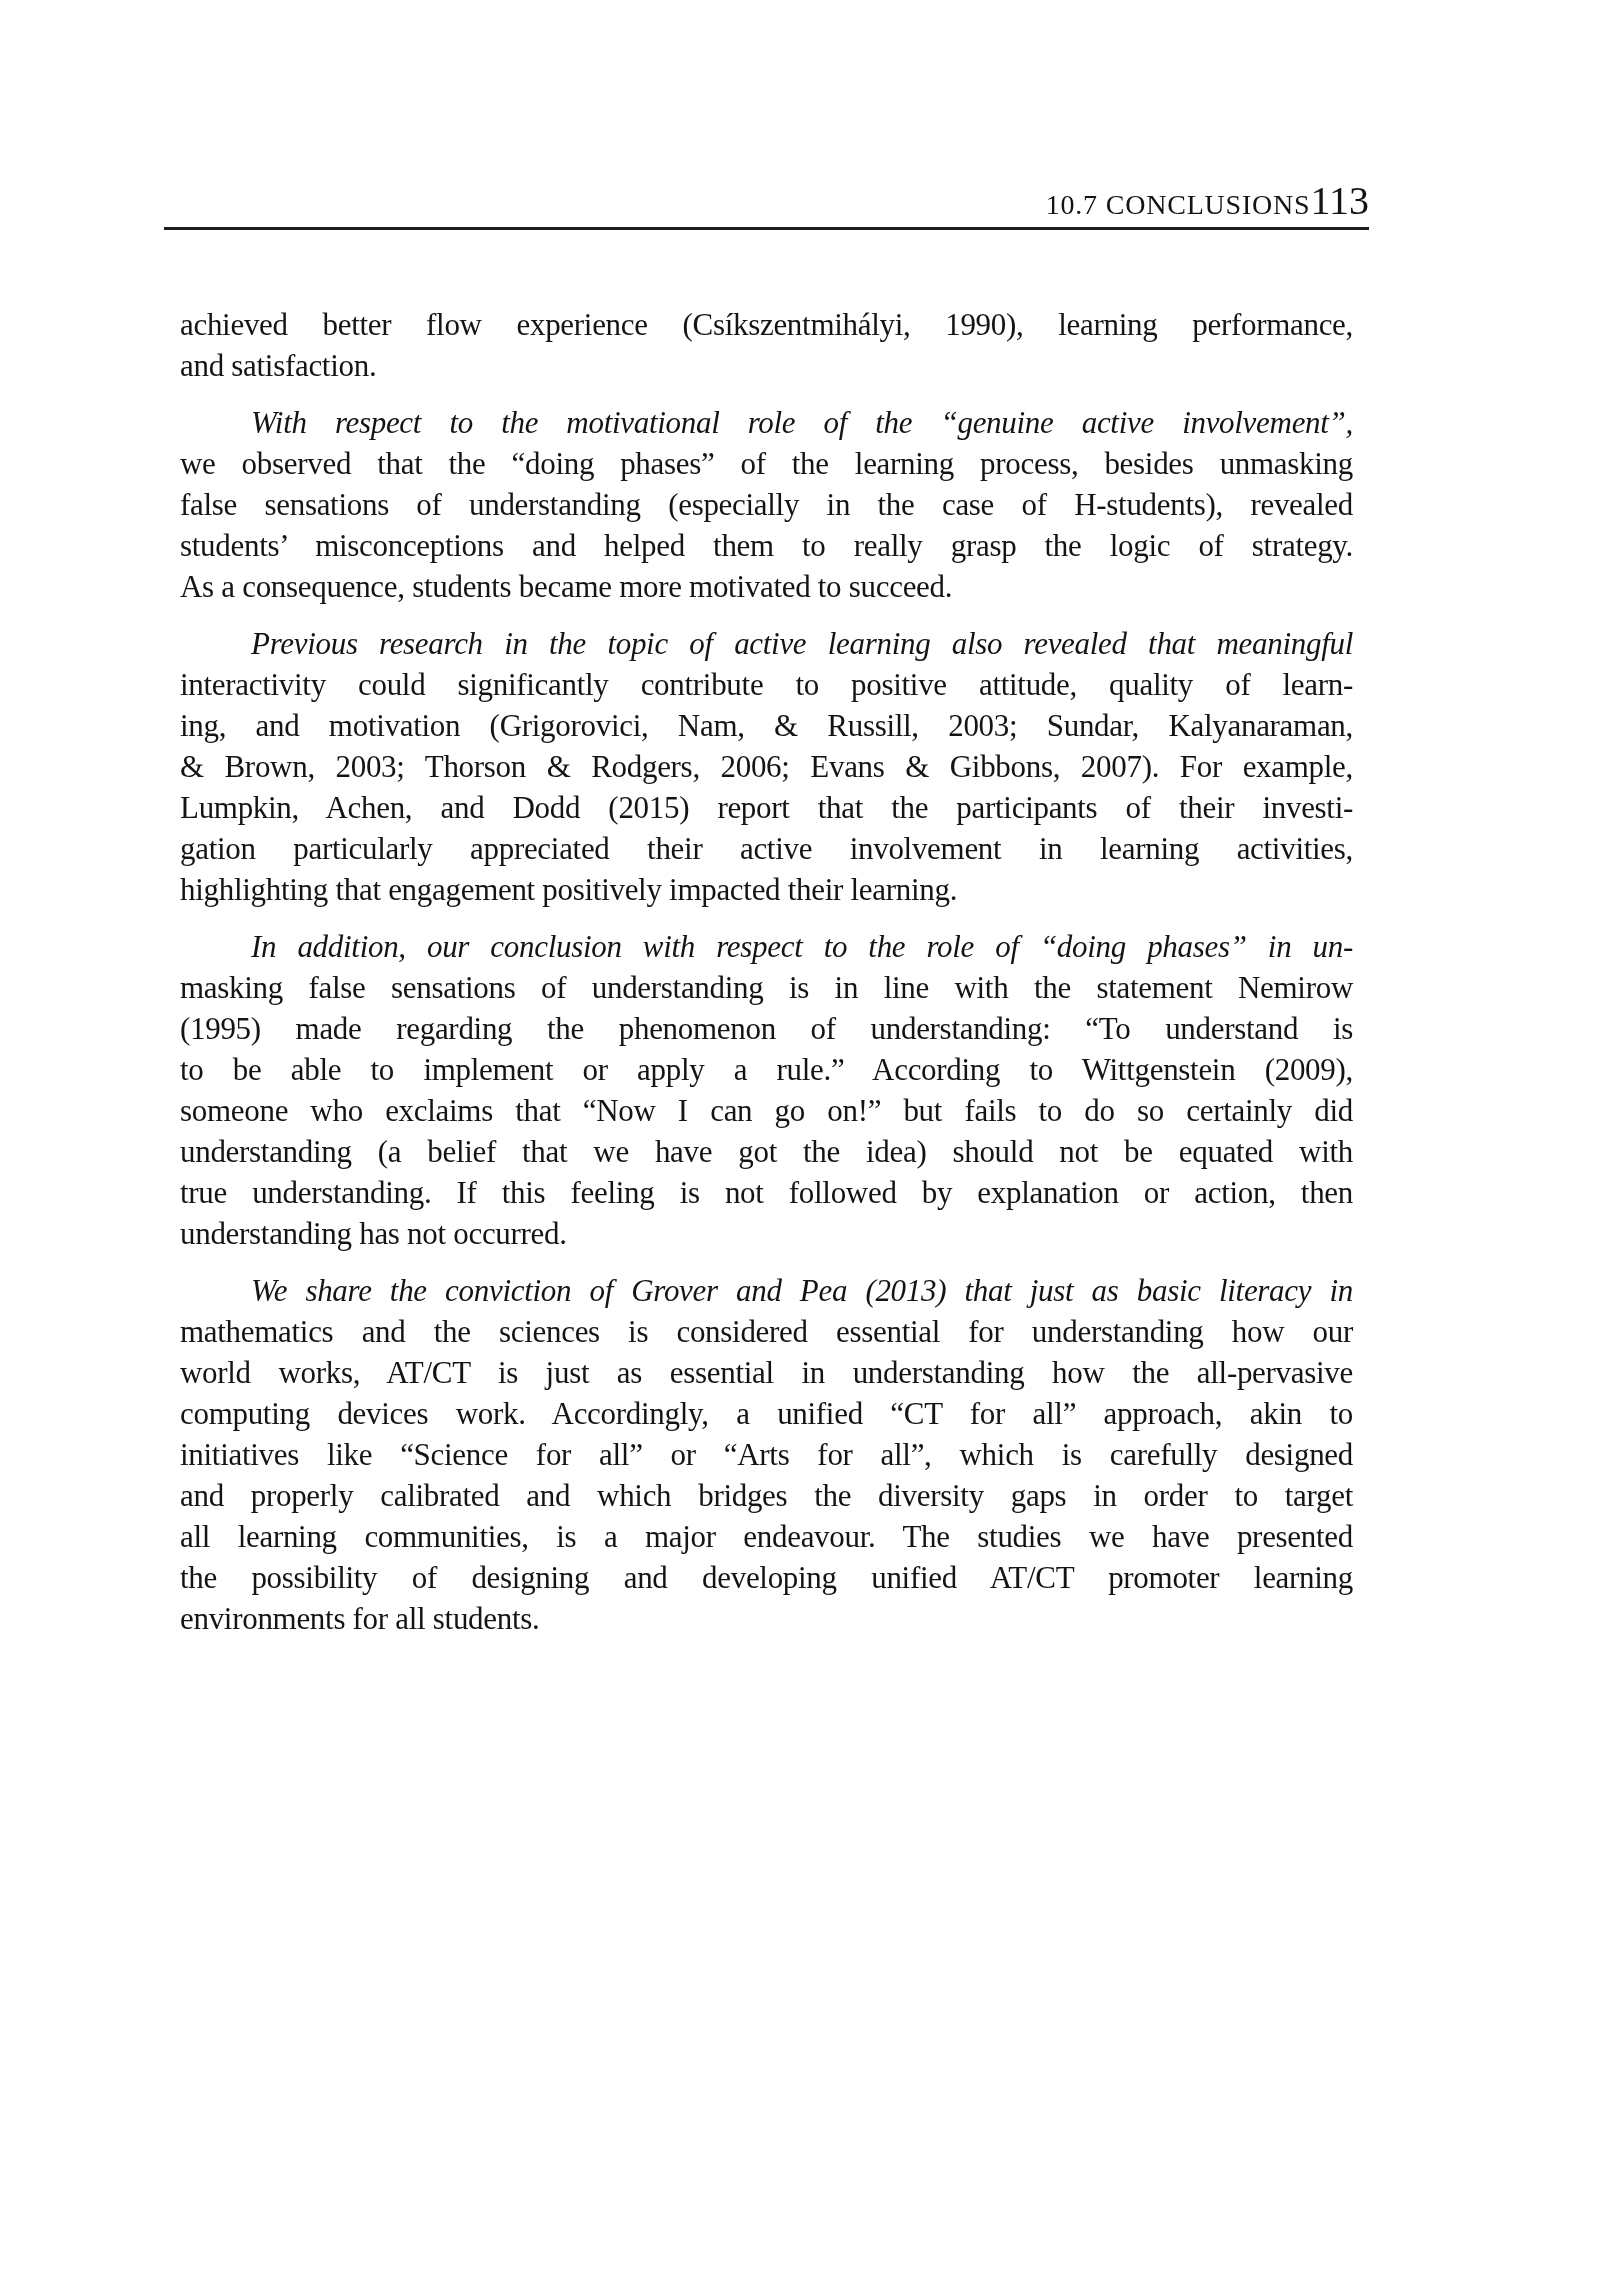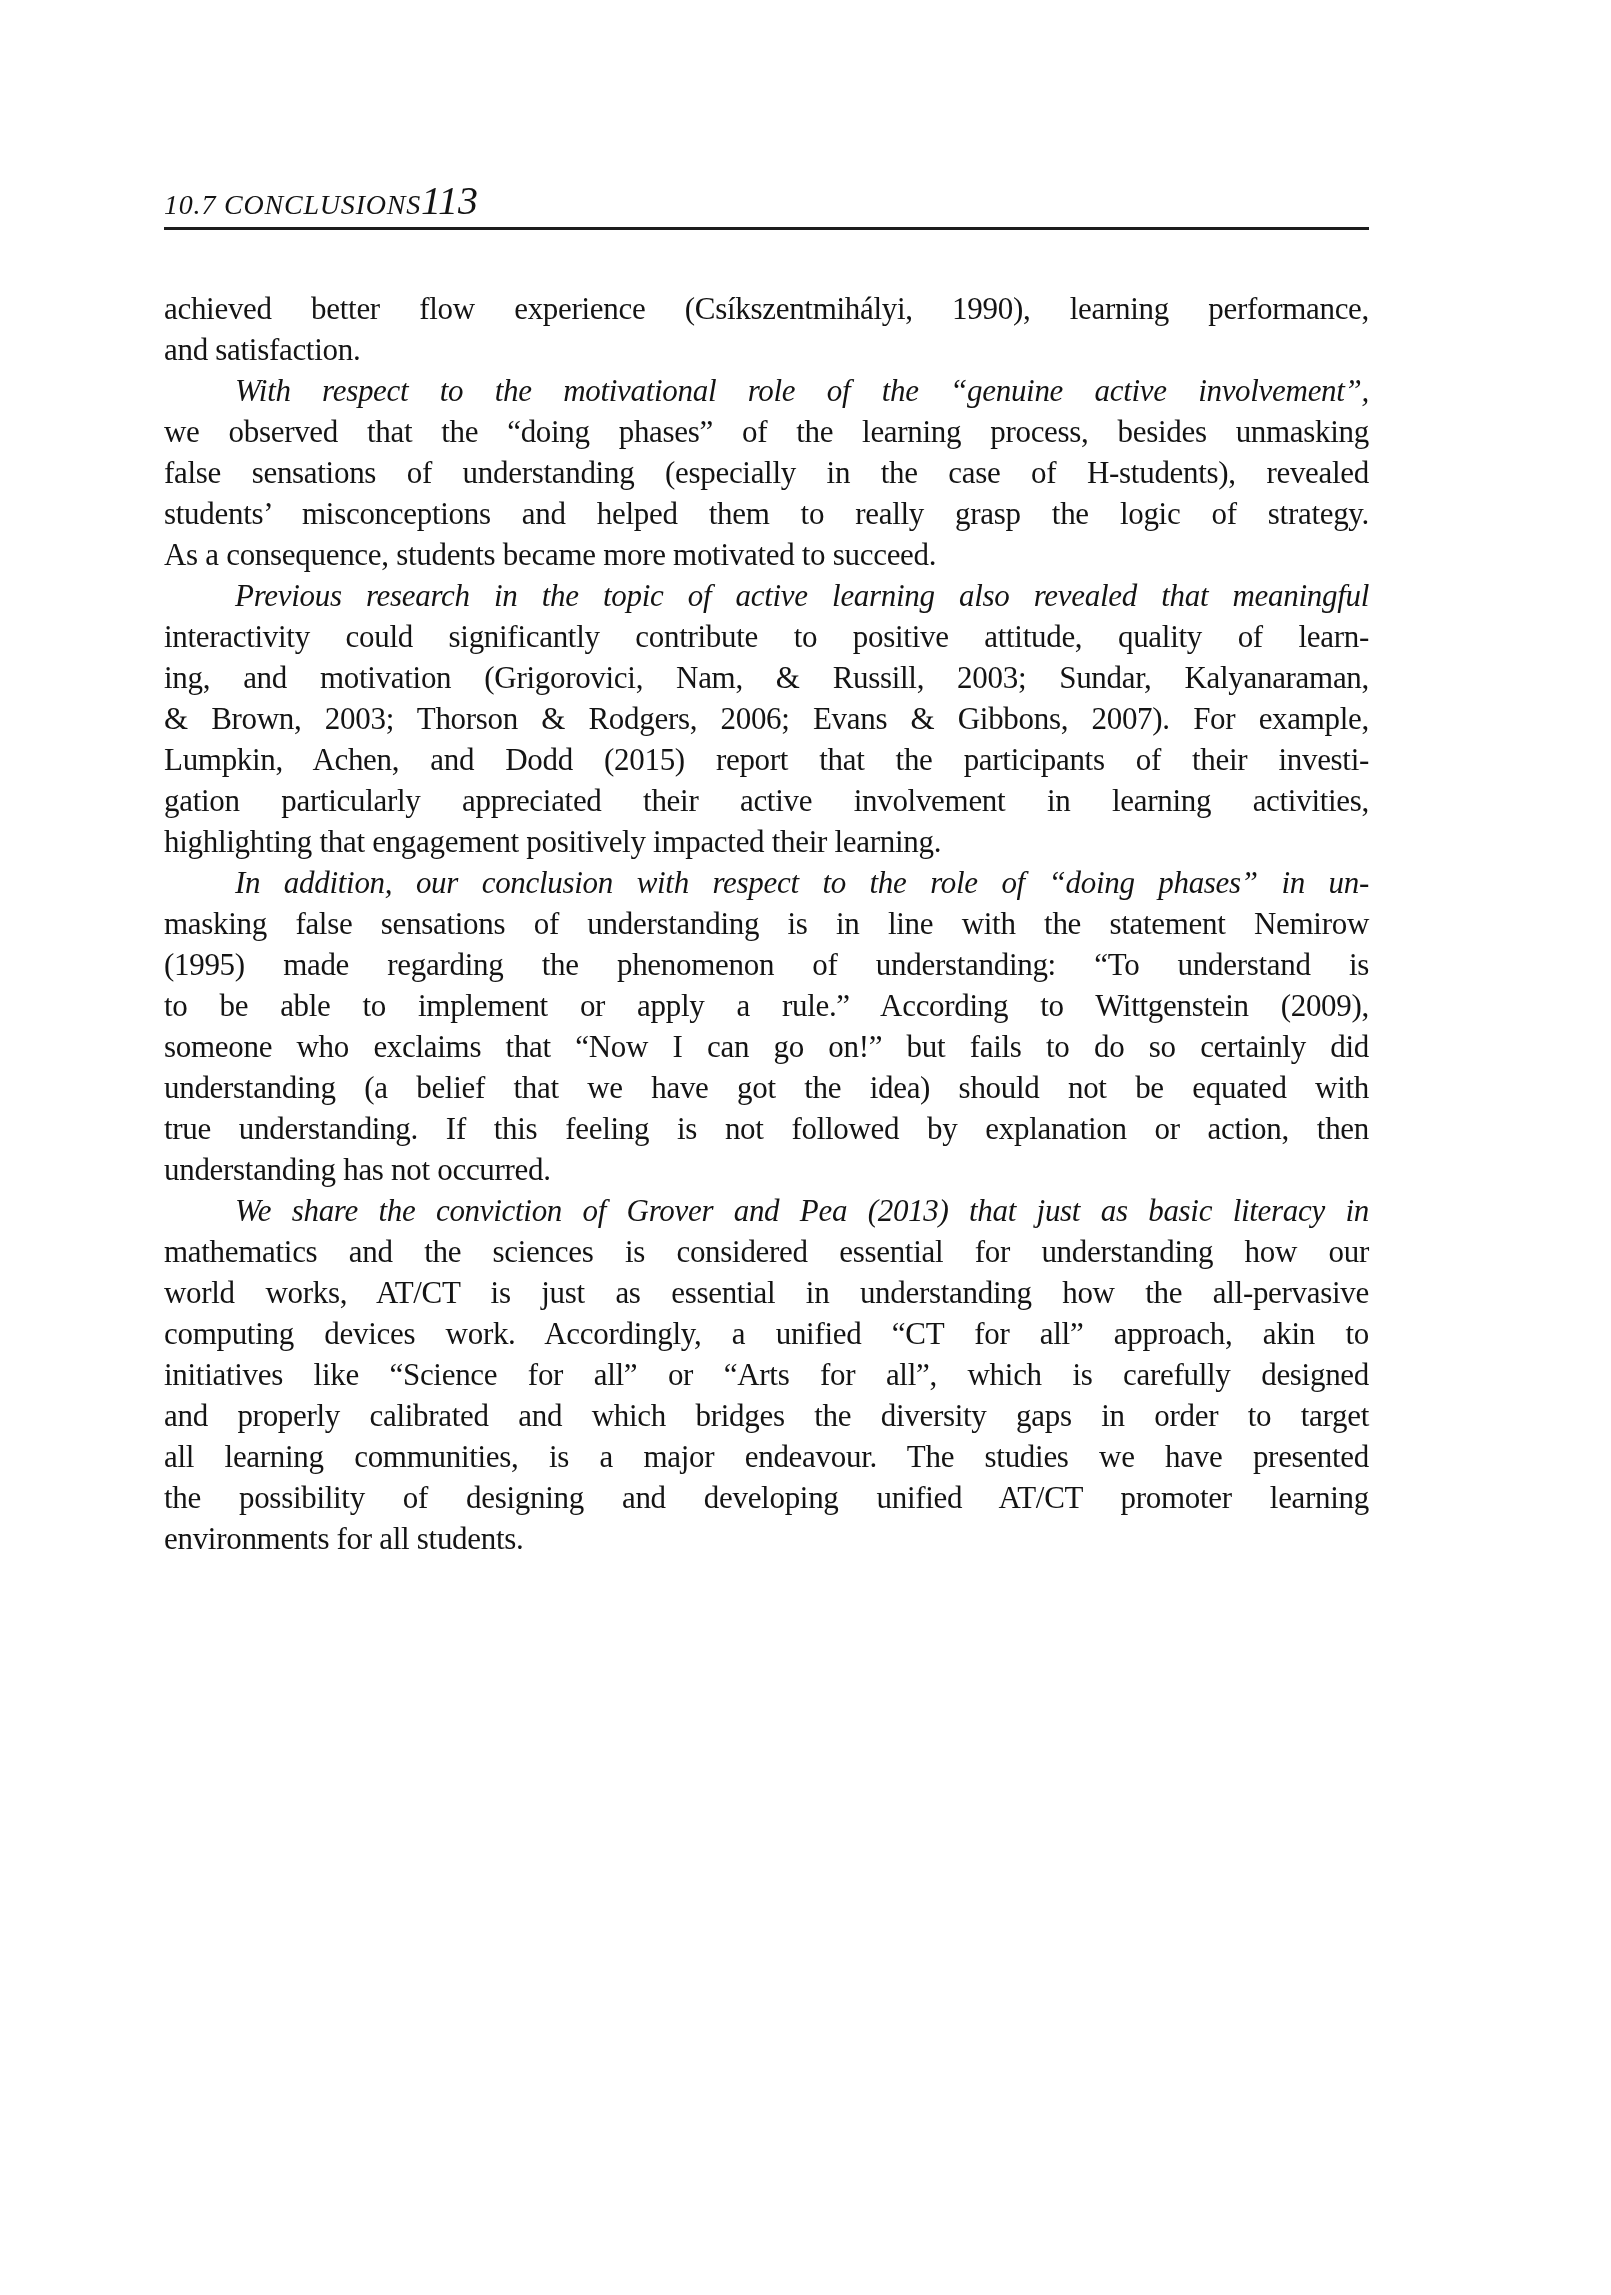--- a/index.html
+++ b/index.html
@@ -17,23 +17,22 @@
     overflow: hidden;
   }
   .running-header {
     position: absolute;
     left: 164px;
     top: 183px;
     width: 1205px;
     height: 35px;
     line-height: 35px;
     display: flex;
-    justify-content: flex-start;
+    justify-content: flex-end;
     align-items: baseline;
-    font-style: italic;
   }
   .section-heading {
     font-size: 28px;
     letter-spacing: 0.8px;
   }
   .page-number {
     font-size: 40px;
   }
   .header-rule {
     position: absolute;
@@ -45,21 +44,21 @@
   }
   .body-text {
     position: absolute;
     left: 164px;
     top: 288px;
     width: 1205px;
     font-size: 31px;
     letter-spacing: -0.3px;
   }
   .paragraph {
-    margin: 0;
+    margin: 16px;
   }
   .line {
     height: 41px;
     line-height: 41px;
     text-align: justify;
     text-align-last: justify;
     white-space: nowrap;
     overflow: visible;
   }
   .line.last {

